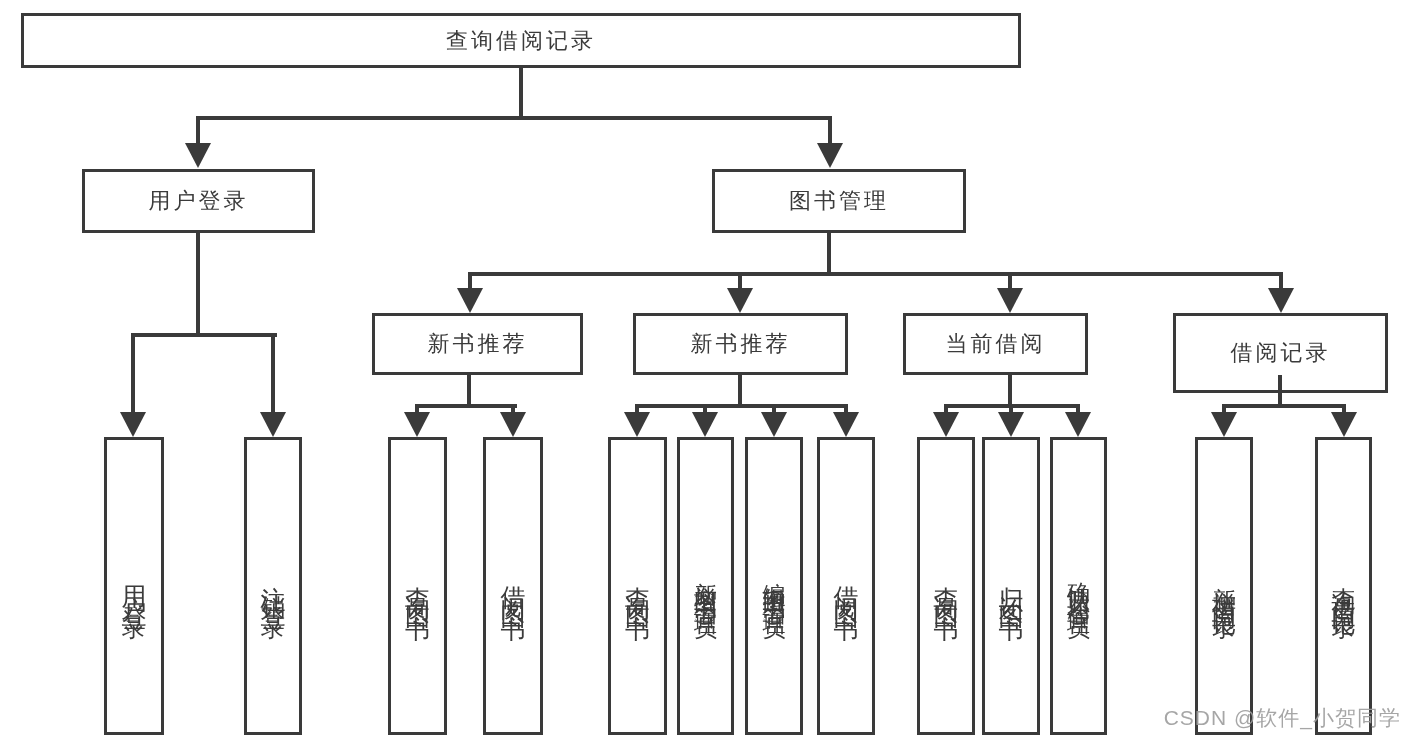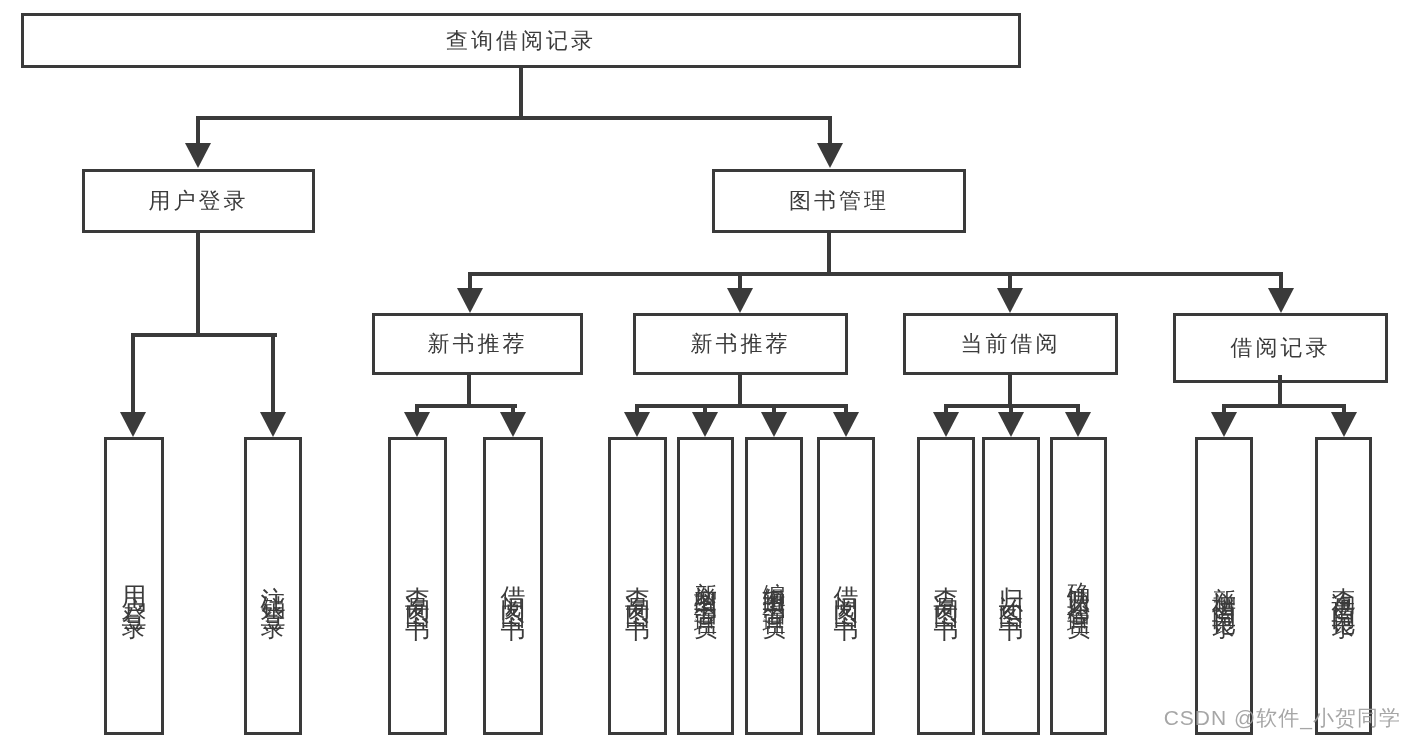--- a/index.html
+++ b/index.html
@@ -62,22 +62,22 @@
   <div class="arrow" style="left:457px;top:288px"></div>
   <div class="vline" style="left:738px;top:272px;height:18px"></div>
   <div class="arrow" style="left:727px;top:288px"></div>
   <div class="vline" style="left:1008px;top:272px;height:18px"></div>
   <div class="arrow" style="left:997px;top:288px"></div>
   <div class="vline" style="left:1279px;top:272px;height:18px"></div>
   <div class="arrow" style="left:1268px;top:288px"></div>
 
   <div class="box hbox" style="left:372px;top:313px;width:211px;height:62px">新书推荐</div>
   <div class="box hbox" style="left:633px;top:313px;width:215px;height:62px">新书推荐</div>
-  <div class="box hbox" style="left:903px;top:313px;width:215px;height:62px">当前借阅</div>
-  <div class="box hbox" style="left:1173px;top:313px;width:215px;height:70px">借阅记录</div>
+  <div class="box hbox" style="left:903px;top:313px;width:185px;height:62px">当前借阅</div>
+  <div class="box hbox" style="left:1173px;top:313px;width:215px;height:80px">借阅记录</div>
 
   <div class="vline" style="left:467px;top:375px;height:33px"></div>
   <div class="hline" style="left:415px;top:404px;width:102px"></div>
   <div class="vline" style="left:415px;top:404px;height:12px"></div>
   <div class="arrow" style="left:404px;top:412px"></div>
   <div class="vline" style="left:511px;top:404px;height:12px"></div>
   <div class="arrow" style="left:500px;top:412px"></div>
 
   <div class="vline" style="left:738px;top:375px;height:33px"></div>
   <div class="hline" style="left:635px;top:404px;width:213px"></div>

